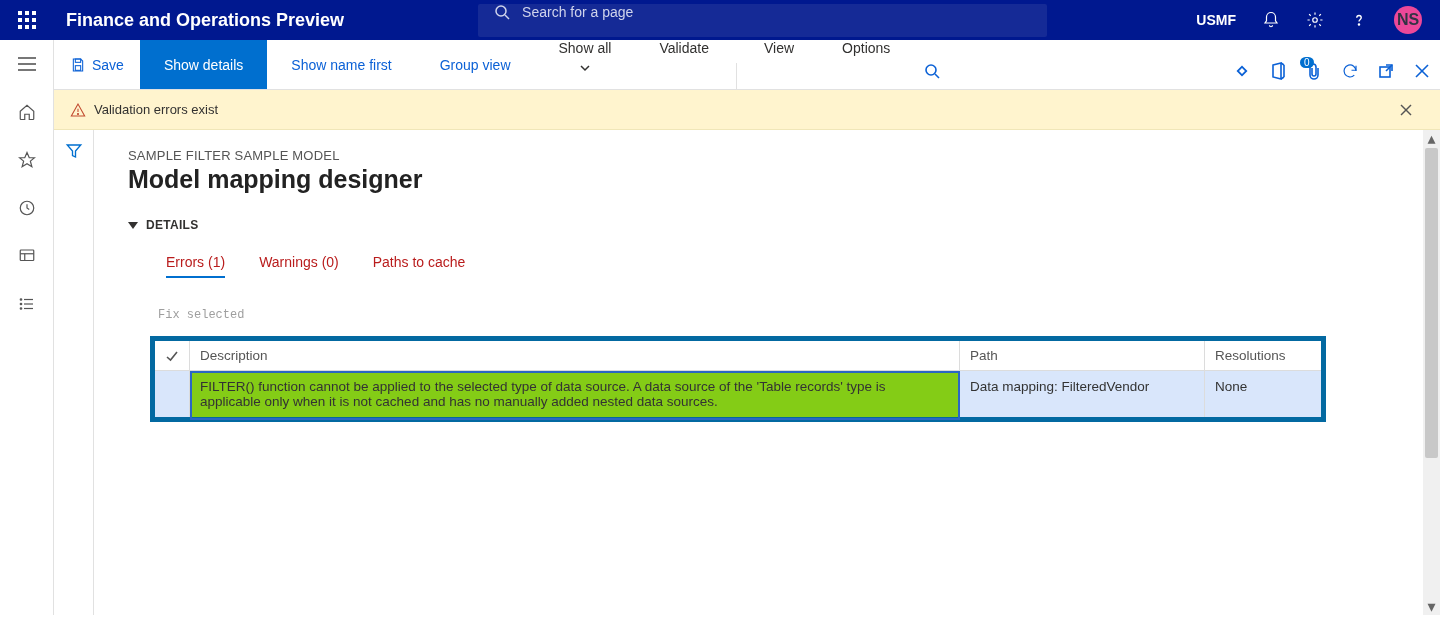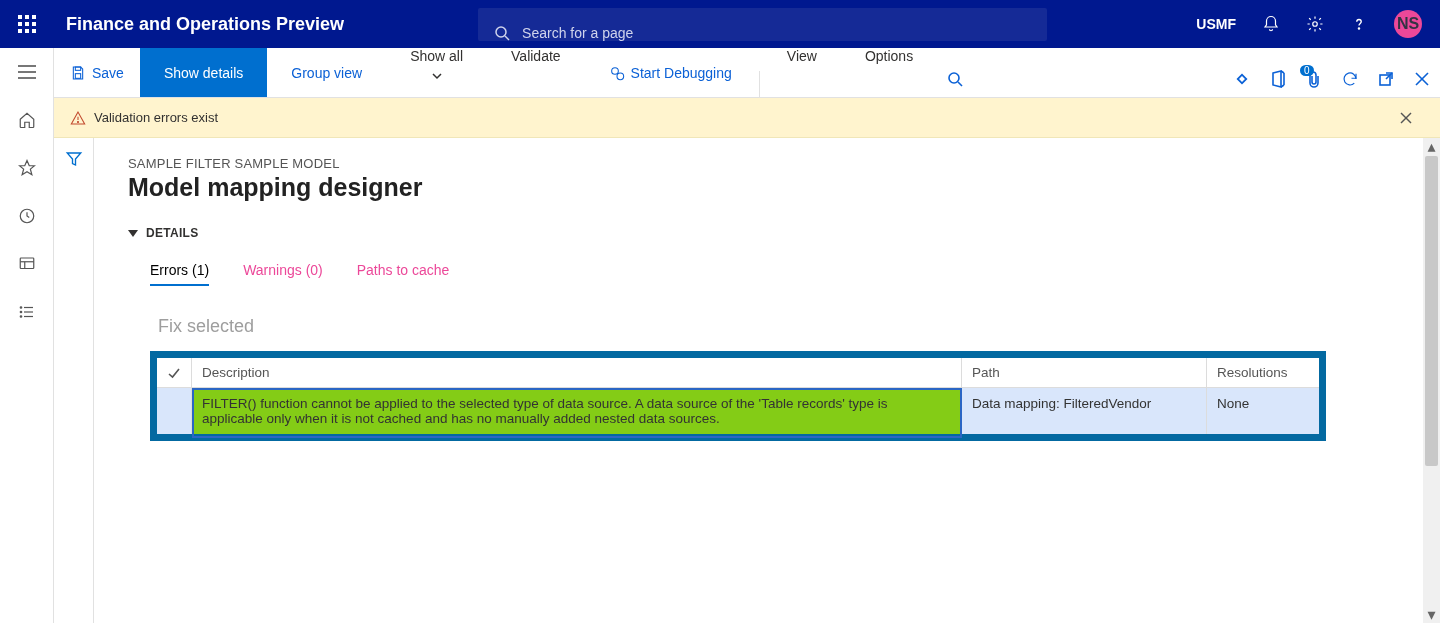--- a/index.html
+++ b/index.html
@@ -1,23 +1,23 @@
 <!DOCTYPE html>
 <html><head>
 <meta charset="utf-8">
 <style>
 * { box-sizing: border-box; margin: 0; padding: 0; }
 html, body { width: 1440px; height: 623px; font-family: "Segoe UI", Arial, sans-serif; overflow: hidden; background: #fff; color: #333; }
 
-.topnav { height: 48px; background: #00188f; display: flex; align-items: center; color: #fff; }
+.topnav { height: 40px; background: #00188f; display: flex; align-items: center; color: #fff; }
 .tn-waffle { width:54px; display:flex; justify-content:center; }
 .waffle-icon { display:grid; grid-template-columns:repeat(3,4px); grid-template-rows:repeat(3,4px); gap:3px; }
 .waffle-icon span { background:#fff; width:4px; height:4px; }
 .tn-title { font-size:18px; font-weight:600; padding-left:12px; }
-.tn-search { margin-left:134px; width:569px; height:33px; background:#152a96; border-radius:2px; display:flex; align-items:flex-end; color:#d0d4ec; padding-left:16px; font-size:14px; }
+.tn-search { margin-left:134px; width:569px; height:33px; background:#152a96; border-radius:2px; display:flex; align-items:flex-start; color:#d0d4ec; padding-left:16px; font-size:14px; }
 .tn-search svg { margin-right:12px; flex:none; }
 .tn-right { margin-left:auto; display:flex; align-items:center; gap:26px; padding-right:18px; height:100%; }
 .tn-company { font-size:14px; font-weight:600; }
 .tn-ic { color:#fff; display:flex; }
 .tn-avatar { width:28px; height:28px; border-radius:50%; background:#ec4899; color:#334; font-size:16px; font-weight:600; display:flex; align-items:center; justify-content:center; }
 
 .shell { display:flex; height:calc(100% - 48px); }
 .siderail { width:54px; border-right:1px solid #e1e1e1; display:flex; flex-direction:column; align-items:center; padding-top:14px; gap:28px; color:#555; }
 .siderail .ic { width:20px; height:20px; display:flex; align-items:center; justify-content:center; cursor:pointer; }
 .main { flex:1; display:flex; flex-direction:column; position:relative; }
@@ -38,25 +38,25 @@
 .warnstrip .close { margin-left:auto; cursor:pointer; padding:4px; }
 
 .contentrow { flex:1; display:flex; position:relative; }
 .filterpane { width:40px; border-right:1px solid #e1e1e1; display:flex; justify-content:center; padding-top:12px; color:#006fcf; }
 .page { flex:1; padding:18px 34px 0 34px; overflow:hidden; }
 .breadcrumb { font-size:13px; color:#555; letter-spacing:0.2px; }
 .pagetitle { font-size:25px; font-weight:600; color:#222; margin-top:2px; }
 .details-hdr { display:flex; align-items:center; gap:8px; margin-top:24px; font-size:12px; font-weight:700; letter-spacing:0.3px; color:#323130; cursor:pointer; }
 .details-hdr svg { flex:none; }
 .tabs { display:flex; gap:34px; margin-top:22px; font-size:14px; padding-left:22px; }
-.tab { color:#ec4899; padding-bottom:6px; cursor:pointer; }
-.tab.sel { color:#000000; border-bottom:2px solid #006fcf; }
-.fix { margin:30px 0 14px 30px; font-size:18px; color:#9e9e9e; }
-
-.grid { margin-left:22px; width:1176px; border:7px solid #0369a1; border-collapse:collapse; font-size:13.5px;padding-left:40px; }
+.tab { color:#b91c1c; padding-bottom:6px; cursor:pointer; }
+.tab.sel { color:#b91c1c; border-bottom:2px solid #006fcf;margin-left:16px; }
+.fix { margin:30px 0 14px 30px; font-size:12px; color:#9e9e9e;font-family:Liberation Mono, monospace; }
+
+.grid { margin-left:22px; width:1176px; border:5px solid #0369a1; border-collapse:collapse; font-size:13.5px;padding-left:40px; }
 .grid th { background:#fff; font-weight:400; text-align:left; color:#555; border:1px solid #dcdcdc; padding:7px 10px; }
 .grid td { border:1px solid #dcdcdc; padding:8px 10px; vertical-align:top; }
 .grid .chkcol { width:32px; text-align:center; }
 .grid tbody tr.sel td { background:#d9e6fb; }
 .grid tbody tr.sel td.desc { background:#84cc16; outline:2px solid #2b66c4; outline-offset:-2px; }
 
 .vfake { position:absolute; right:0; top:0; width:17px; height:100%; background:#f0f0f0; }
 .vfake .thumb { position:absolute; left:2px; right:2px; top:18px; height:310px; background:#c8c8c8; border-radius:2px; }
 .vfake .arrow { position:absolute; left:0; right:0; height:17px; display:flex; align-items:center; justify-content:center; color:#666; }
 .vfake .arrow.top { top:0; } .vfake .arrow.bot { bottom:0; }
@@ -164,38 +164,34 @@
             <path d="M5 3h11l3 3v15H5V3z"></path>
             <rect x="8" y="3" width="8" height="5"></rect>
             <rect x="8" y="13" width="8" height="7"></rect>
           </svg>
         <span>Save</span>
       </div>
       <div class="ab-btn active">
           <span>Show details</span>
         </div>
       <div class="ab-btn">
+          <span>Show name first</span>
+        </div>
+      <div class="ab-btn">
           <span>Group view</span>
         </div>
       <div class="ab-btn black withicon">
         <span>Show all</span>
         <svg width="12" height="12" viewBox="0 0 12 12" fill="none" stroke="#323130" stroke-width="1.5">
             <polyline points="2 4 6 8 10 4"></polyline>
           </svg>
       </div>
       <div class="ab-btn black">
           <span>Validate</span>
         </div>
-      <div class="ab-btn withicon">
-        <svg width="16" height="16" viewBox="0 0 24 24" fill="none" stroke="#0b61d6" stroke-width="1.6">
-            <circle cx="9" cy="9" r="5"></circle>
-            <circle cx="17" cy="17" r="5"></circle>
-          </svg>
-        <span>Start Debugging</span>
-      </div>
       <div class="ab-sep"></div>
       <div class="ab-btn black">
           <span>View</span>
         </div>
       <div class="ab-btn black">
           <span>Options</span>
         </div>
       <div class="ab-iconbtn">
         <svg width="16" height="16" viewBox="0 0 16 16" fill="none" stroke="#0b61d6" stroke-width="1.6">
             <circle cx="7" cy="7" r="5"></circle>

